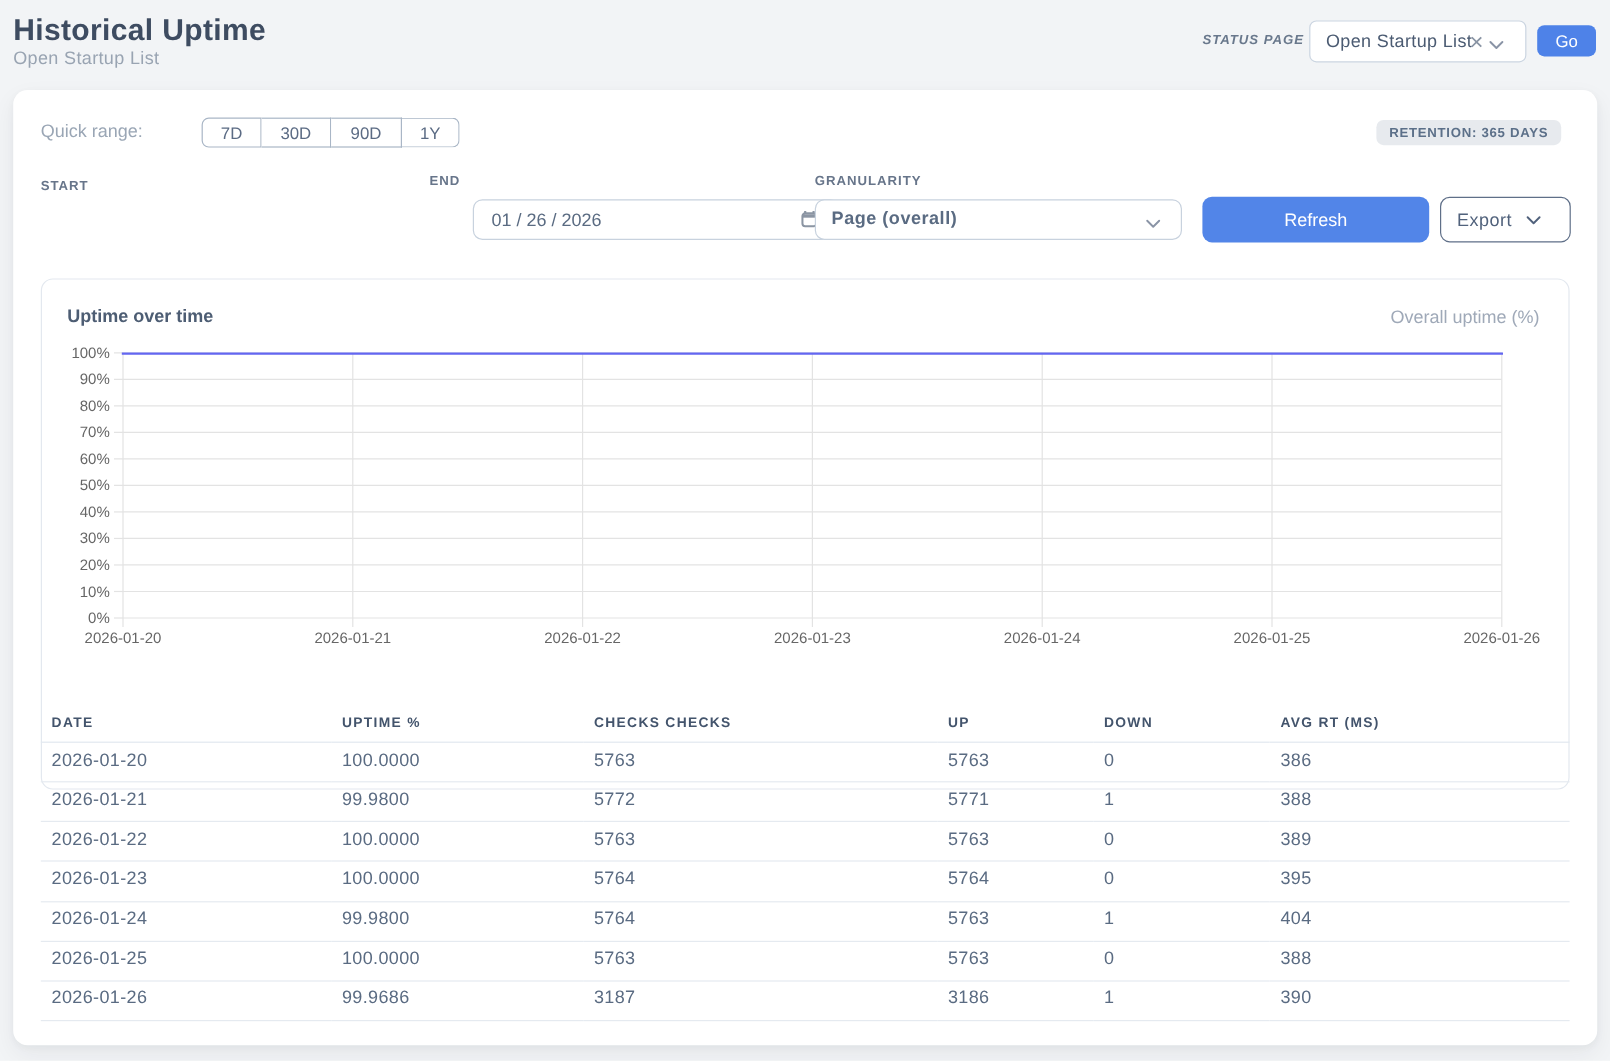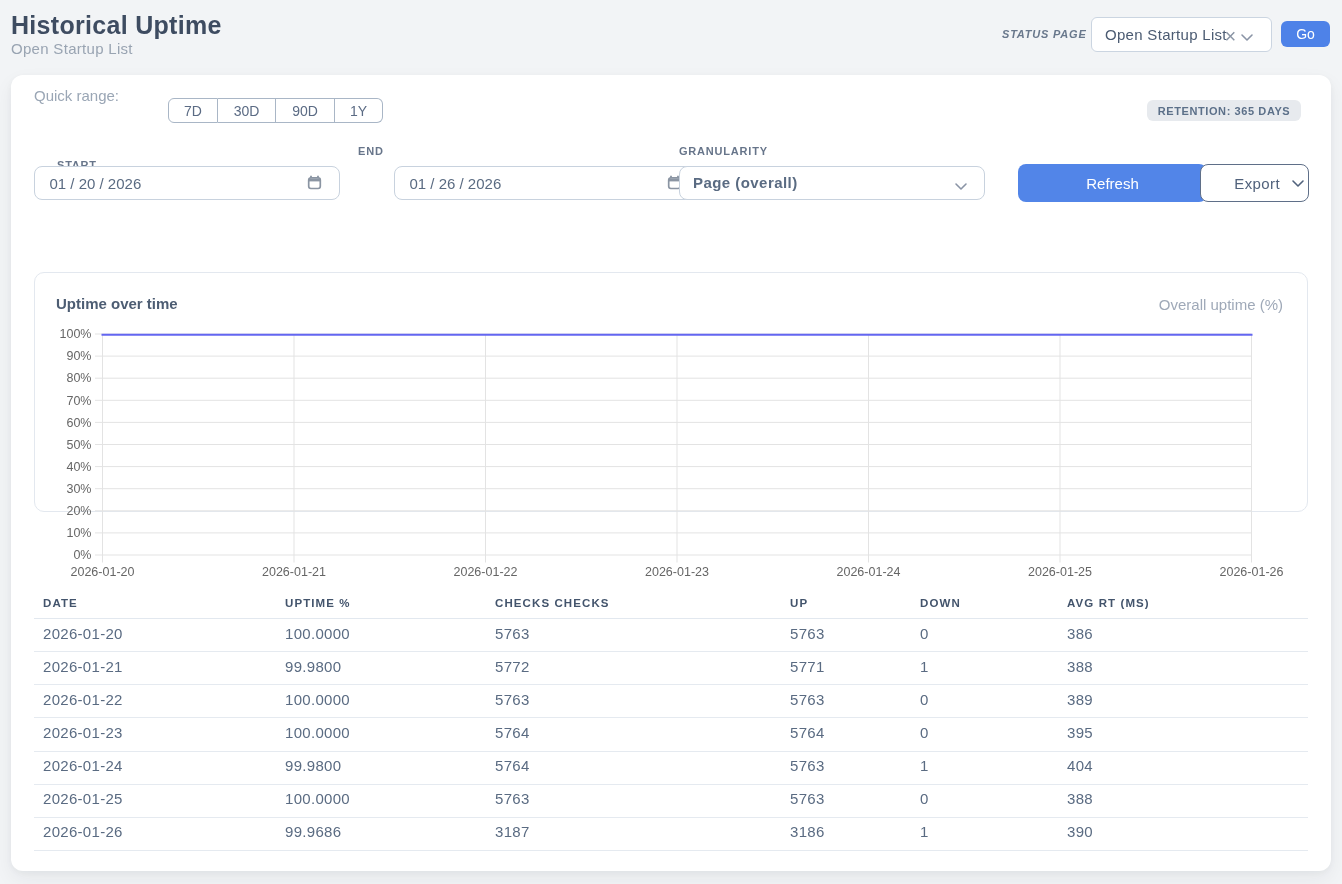--- a/index.html
+++ b/index.html
@@ -29,72 +29,72 @@
   display:flex; align-items:center; justify-content:center;
 }
 
 
 #card {
   left:11px; top:75px; width:1320px; height:796px;
   background:#fff; border-radius:12px;
   box-shadow:0 8px 20px rgba(30,41,59,0.06), 0 2px 6px rgba(30,41,59,0.04);
 }
 
-#qr-label { left:23px; top:12px; font-size:15px; color:#9aa6b5; }
+#qr-label { left:23px; top:26px; font-size:15px; color:#9aa6b5; }
 #qr-group { left:117px; top:23px; display:flex; }
 #qr-group .qbtn {
   height:25px; border:1px solid #a9b6c6; border-left:none;
   display:flex; align-items:center; justify-content:center;
   font-size:14px; color:#5b6b84; background:#fff;
 }
 #qr-group .qbtn:first-child { border-left:1px solid #a9b6c6; border-radius:6px 0 0 6px;margin-left:40px; }
 #qr-group .qbtn:last-child { border-radius:0 6px 6px 0; }
 #badge {
   left:1136px; top:25px; width:154px; height:21px;
   background:#e7eaee; border-radius:6px;
   font-size:11px; font-weight:600; letter-spacing:0.6px; color:#5c7089;
   display:flex; align-items:center; justify-content:center;
 }
 
 .flabel { font-size:11px; font-weight:600; letter-spacing:0.8px; color:#67758a; }
-#lbl-start { left:23px; top:84px;margin-left:23px; }
+#lbl-start { left:23px; top:74px; }
 #lbl-end { left:347px; top:69.5px; }
 #lbl-gran { left:668px; top:69.5px; }
 
 .dt {
   position:absolute; height:34px; width:306px; top:91px;
   border:1px solid #c8d2de; border-radius:8px; background:#fff;
 }
 .dt .txt { position:absolute; left:14.5px; top:8px; font-size:15px; color:#5a6b82; }
 .dt svg { position:absolute; right:17px; top:8px; }
 #in-start { left:23px; }
 #in-end { left:347px;margin-left:36px; }
 #sel-gran {
   left:668px; top:91px; width:306px; height:34px;
   border:1px solid #c8d2de; border-radius:8px; background:#fff;font-weight:bold;
 }
 #sel-gran .txt { position:absolute; left:13px; top:7px; font-size:15px; letter-spacing:0.45px; color:#5a6b82; }
 #sel-gran svg { position:absolute; right:15px; top:10.8px; }
 #btn-refresh {
   left:991px; top:89px; width:189px; height:38px;
   background:#5285e8; border-radius:8px; color:#fff; font-size:15px;
-  display:flex; align-items:center; justify-content:center;margin-left:16px;
+  display:flex; align-items:center; justify-content:center;
 }
 #btn-export {
   left:1189px; top:89px; width:109px; height:38px;
   background:#fff; border:1px solid #5f6f88; border-radius:8px;
   color:#51627c; font-size:15px; letter-spacing:0.4px;
   display:flex; align-items:center; justify-content:flex-end; gap:10px;
-  padding-right:2px;
+  padding-right:22px;
 }
 
 
 #chart-card {
-  left:23px; top:157px; width:1274px; height:240px;
-  border:1px solid #e3e8ef; border-radius:10px; background:#fff;margin-top:40px;
+  left:23px; top:157px; width:1274px; height:426px;
+  border:1px solid #e3e8ef; border-radius:10px; background:#fff;
 }
 #chart-title { left:21px; top:22px; font-size:15px; font-weight:700; color:#4d5d73; }
 #chart-right { right:24px; top:22.5px; font-size:15px; color:#9fa9b8; }
 
 
 #tbl { position:absolute; left:23px; top:514px; width:1274px; border-collapse:collapse; table-layout:fixed; }
 #tbl th {
   text-align:left; font-size:11.5px; font-weight:700; letter-spacing:1.1px;
   color:#43546c; padding:8px 0 9px 9px; border-bottom:1px solid #e2e8ef;
 }
@@ -124,28 +124,20 @@
     <div class="qbtn" style="width:50px">7D</div>
     <div class="qbtn" style="width:58px">30D</div>
     <div class="qbtn" style="width:59px">90D</div>
     <div class="qbtn" style="width:48px">1Y</div>
   </div>
   <div class="abs" id="badge">RETENTION: 365 DAYS</div>
 
   <div class="abs flabel" id="lbl-start">START</div>
   <div class="abs flabel" id="lbl-end">END</div>
   <div class="abs flabel" id="lbl-gran">GRANULARITY</div>
-  <div class="dt" id="in-start">
-      <span class="txt">01 / 20 / 2026</span>
-    <svg width="15" height="15" viewBox="0 0 15 15">
-        <path d="M4 0.8 L4 3 M11 0.8 L11 3" stroke="#8b95a3" stroke-width="1.8" fill="none"></path>
-        <rect x="1.7" y="2.8" width="11.6" height="10.7" rx="2.2" fill="none" stroke="#8b95a3" stroke-width="1.7"></rect>
-        <rect x="1.7" y="3.6" width="11.6" height="2.8" fill="#8b95a3"></rect>
-      </svg>
-  </div>
   <div class="dt" id="in-end">
       <span class="txt">01 / 26 / 2026</span>
     <svg width="15" height="15" viewBox="0 0 15 15">
         <path d="M4 0.8 L4 3 M11 0.8 L11 3" stroke="#8b95a3" stroke-width="1.8" fill="none"></path>
         <rect x="1.7" y="2.8" width="11.6" height="10.7" rx="2.2" fill="none" stroke="#8b95a3" stroke-width="1.7"></rect>
         <rect x="1.7" y="3.6" width="11.6" height="2.8" fill="#8b95a3"></rect>
       </svg>
   </div>
   <div class="abs" id="sel-gran">
     <span class="txt">Page (overall)</span>

